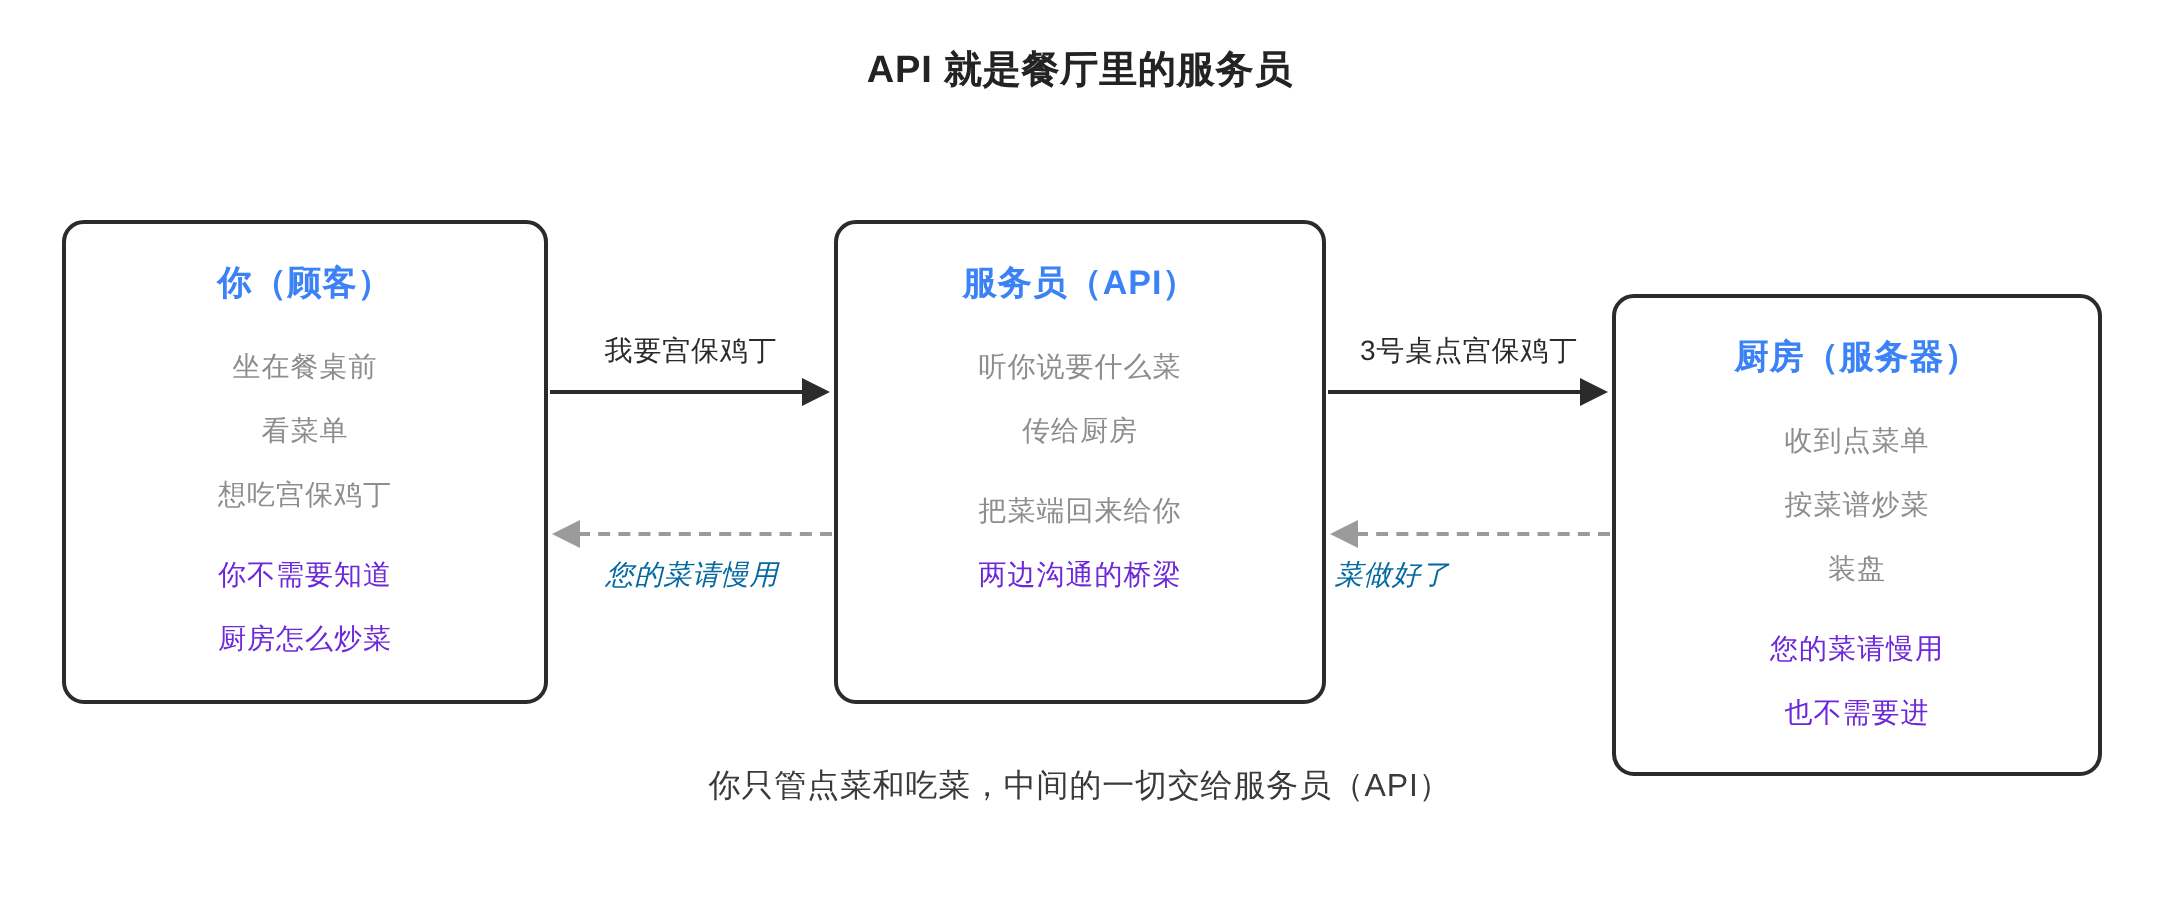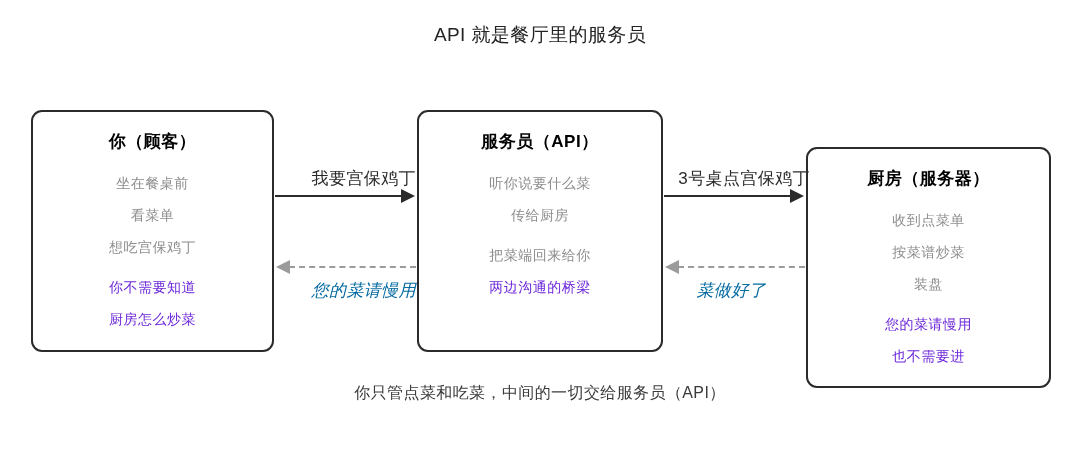--- a/index.html
+++ b/index.html
@@ -23,21 +23,21 @@
   }
 
   
   .diagram-title {
     position: absolute;
     left: 0;
     top: 22px;
     width: 1080px;
     text-align: center;
     font-size: 19px;
-    font-weight: normal;
+    font-weight: bold;
     color: #232323;
     letter-spacing: 0.4px;
   }
 
   
   .node-box {
     position: absolute;
     box-sizing: border-box;
     border: 2px solid #2b2b2b;
     border-radius: 11px;
@@ -45,21 +45,21 @@
   }
   .node-box.customer { left: 31px;  top: 110px; width: 243px; height: 242px; }
   .node-box.waiter   { left: 417px; top: 110px; width: 246px; height: 242px; }
   .node-box.kitchen  { left: 806px; top: 111px; width: 245px; height: 241px; margin-top: 36px; }
 
   .node-heading {
     margin-top: 18px;
     text-align: center;
     font-size: 17px;
     font-weight: bold;
-    color: #000000;
+    color: #3b82f6;
     letter-spacing: 0.5px;
   }
 
   .node-lines {
     margin-top: 14px;
     text-align: center;
   }
   .node-line {
     font-size: 14px;
     line-height: 32px;
@@ -126,22 +126,22 @@
   }
   .arrow-dashed.res1 { left: 276px; top: 260px; width: 140px; }
   .arrow-dashed.res1 .shaft { left: 13px; width: 127px; }
 
   .arrow-dashed.res2 { left: 665px; top: 260px; width: 140px; }
   .arrow-dashed.res2 .shaft { left: 13px; width: 127px; }
 
   
   .edge-label {
     position: absolute;
-    text-align: right;
-    font-size: 17px;
+    text-align: center;
+    font-size: 14px;
     white-space: nowrap;
     letter-spacing: 0.4px;
   }
   .edge-label.above {
     color: #2b2b2b;
   }
   .edge-label.below {
     color: #0369a1;
     font-style: italic;
   }

